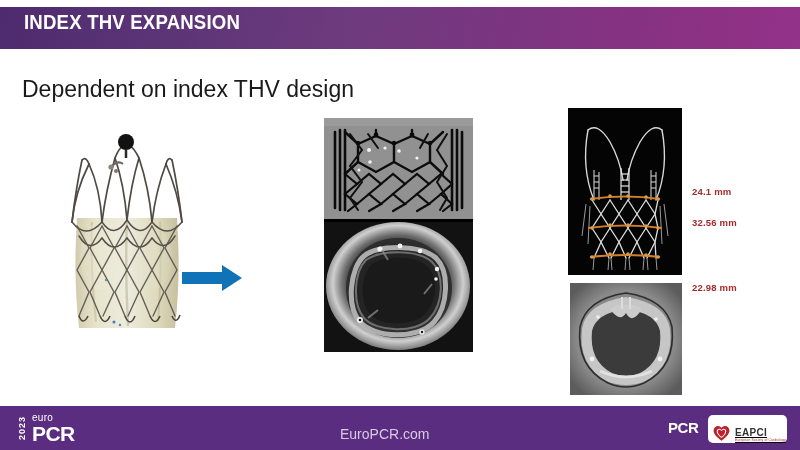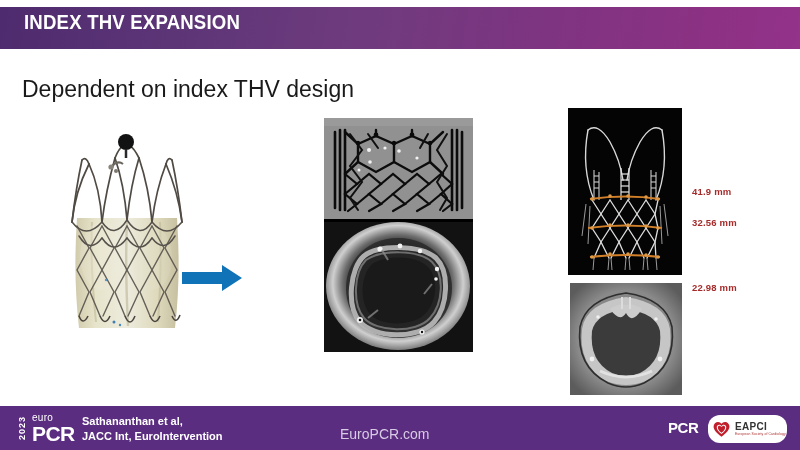--- a/index.html
+++ b/index.html
@@ -184,25 +184,26 @@
     color: #ffffff;
     font-size: 15px;
     font-weight: bold;
     letter-spacing: -0.4px;
   }
   .logo-eapci {
     position: absolute;
     left: 708px; top: 415px;
     width: 79px; height: 28px;
     background: #ffffff;
-    border-radius: 12px;
+    border-radius: 5px;
     display: flex;
-    align-items: center;
+    align-items: flex-end;
     padding-left: 4px;
     box-sizing: border-box;
+    text-decoration: underline;
   }
   .eapci-heart { width: 19px; height: 19px; flex: 0 0 19px; }
   .eapci-txt { margin-left: 4px; }
   .eapci-name {
     color: #333333;
     font-size: 10px;
     font-weight: bold;
     line-height: 11px;
     letter-spacing: 0.3px;
   }
@@ -526,39 +527,35 @@
         <circle cx="22" cy="76" r="2.4"></circle>
         <circle cx="90" cy="76" r="2.4"></circle>
         <circle cx="28" cy="34" r="1.8"></circle>
         <circle cx="86" cy="36" r="1.8"></circle>
       </g>
 
       <path d="M30,88 Q56,100 82,88" fill="none" stroke="#e2e2e2" stroke-width="3"></path>
     </svg>
   </div>
 
-  <div class="measure m1">41.9 mm</div>
+  <div class="measure m1">24.1 mm</div>
   <div class="measure m2">32.56 mm</div>
   <div class="measure m3">22.98 mm</div>
 
   <div class="footer-bar"></div>
 
   <div class="logo-euro">
     <div class="logo-year">2023</div>
     <div class="logo-sep"></div>
     <div class="logo-words">
       <div class="logo-euro-txt">euro</div>
       <div class="logo-pcr-txt">PCR</div>
     </div>
   </div>
 
-  <div class="footer-cite">
-    <div>Sathananthan et al,</div>
-    <div>JACC Int, EuroIntervention</div>
-  </div>
 
   <div class="footer-url">EuroPCR.com</div>
 
   <div class="logo-pcr-small">PCR</div>
 
   <div class="logo-eapci">
     <svg class="eapci-heart" viewBox="0 0 24 24">
       <path d="M12,21 C5,16 2,12 2,8.2 C2,4.6 4.8,2.4 7.6,2.4 C9.6,2.4 11.1,3.4 12,4.8 C12.9,3.4 14.4,2.4 16.4,2.4 C19.2,2.4 22,4.6 22,8.2 C22,12 19,16 12,21 Z" fill="#c0202c"></path>
       <path d="M12,17.6 C8,14.6 6,12 6,9.2 C6,7.2 7.4,6 9,6 C10.2,6 11.4,6.8 12,7.8 C12.6,6.8 13.8,6 15,6 C16.6,6 18,7.2 18,9.2 C18,12 16,14.6 12,17.6 Z" fill="#ffffff"></path>
       <path d="M12,16.2 C9,13.8 7.4,11.7 7.4,9.4 C7.4,8 8.3,7.2 9.3,7.2 C10.2,7.2 11.4,7.9 12,8.9 C12.6,7.9 13.8,7.2 14.7,7.2 C15.7,7.2 16.6,8 16.6,9.4 C16.6,11.7 15,13.8 12,16.2 Z" fill="#c0202c"></path>

